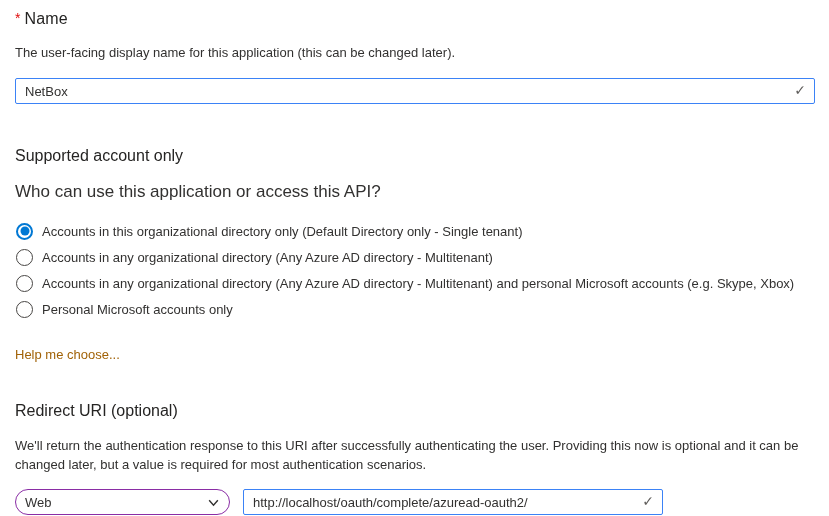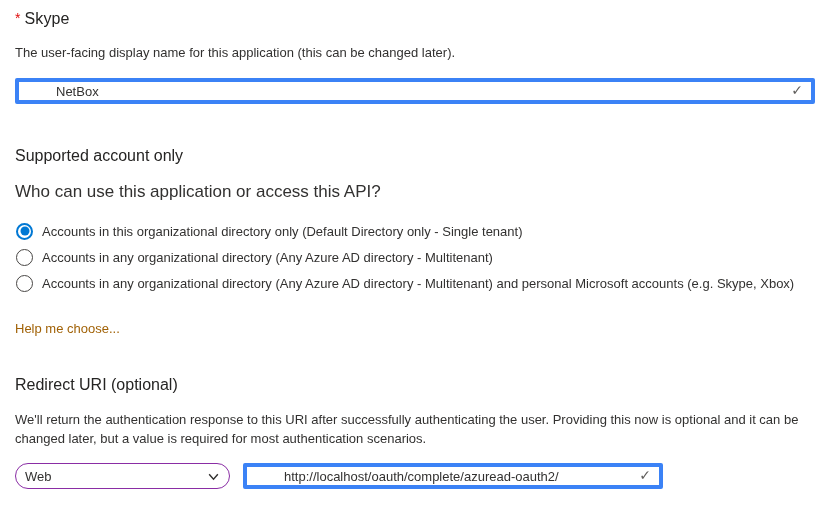--- a/index.html
+++ b/index.html
@@ -12,26 +12,25 @@
   .page { position: relative; width: 829px; height: 516px; padding: 10px 15px 0 15px; }
 
   .field-label { font-size: 16px; color: #252423; letter-spacing: 0.1px; }
   .required { color: #e00b0b; margin-right: 4px; font-size: 14px; vertical-align: 1px; }
 
   .desc { font-size: 13px; color: #323130; margin-top: 15px; line-height: 19px; max-width: 806px; }
 
   .input-wrap {
     position: relative;
     height: 26px;
-    border: 4px solid #3b82f6;
+    border: 1px solid #3b82f6;
     border-radius: 2px;
     background: #fff;
     display: flex;
     align-items: center;
-    padding-left: 28px;
   }
   .name-input-wrap { width: 800px; margin-top: 16px; }
   .text-input {
     border: none; outline: none; background: transparent;
     font-family: "Liberation Sans", "DejaVu Sans", sans-serif;
     font-size: 13px; color: #323130;
     width: 100%; height: 100%;
     padding: 0 26px 0 9px;
   }
   .check {
@@ -78,21 +77,21 @@
   .chevron { display: flex; align-items: center; }
   .uri-input-wrap { width: 420px; margin-top: 0; }
 </style>
 </head>
 <body>
 
 <div class="page">
 
   <section>
     <div class="field-label">
-      <span class="required">*</span><span>Skype</span>
+      <span class="required">*</span><span>Name</span>
     </div>
     <p class="desc">The user-facing display name for this application (this can be changed later).</p>
     <div class="input-wrap name-input-wrap">
       <input class="text-input" type="text" value="NetBox" style="">
       <span class="check">✓</span>
     </div>
   </section>
 
   <section class="account-section">
     <div class="section-title">Supported account only</div>
@@ -103,20 +102,24 @@
         <span class="radio-circle"></span>
         <span class="radio-label">Accounts in this organizational directory only (Default Directory only - Single tenant)</span>
       </div>
       <div class="radio-row">
         <span class="radio-circle"></span>
         <span class="radio-label">Accounts in any organizational directory (Any Azure AD directory - Multitenant)</span>
       </div>
       <div class="radio-row">
         <span class="radio-circle"></span>
         <span class="radio-label">Accounts in any organizational directory (Any Azure AD directory - Multitenant) and personal Microsoft accounts (e.g. Skype, Xbox)</span>
+      </div>
+      <div class="radio-row">
+        <span class="radio-circle"></span>
+        <span class="radio-label">Personal Microsoft accounts only</span>
       </div>
     </div>
 
     <a class="help-link">Help me choose...</a>
   </section>
 
   <section class="redirect-section">
     <div class="section-title">Redirect URI (optional)</div>
     <p class="desc redirect-desc">We'll return the authentication response to this URI after successfully authenticating the user. Providing this now is optional and it can be changed later, but a value is required for most authentication scenarios.</p>
 

